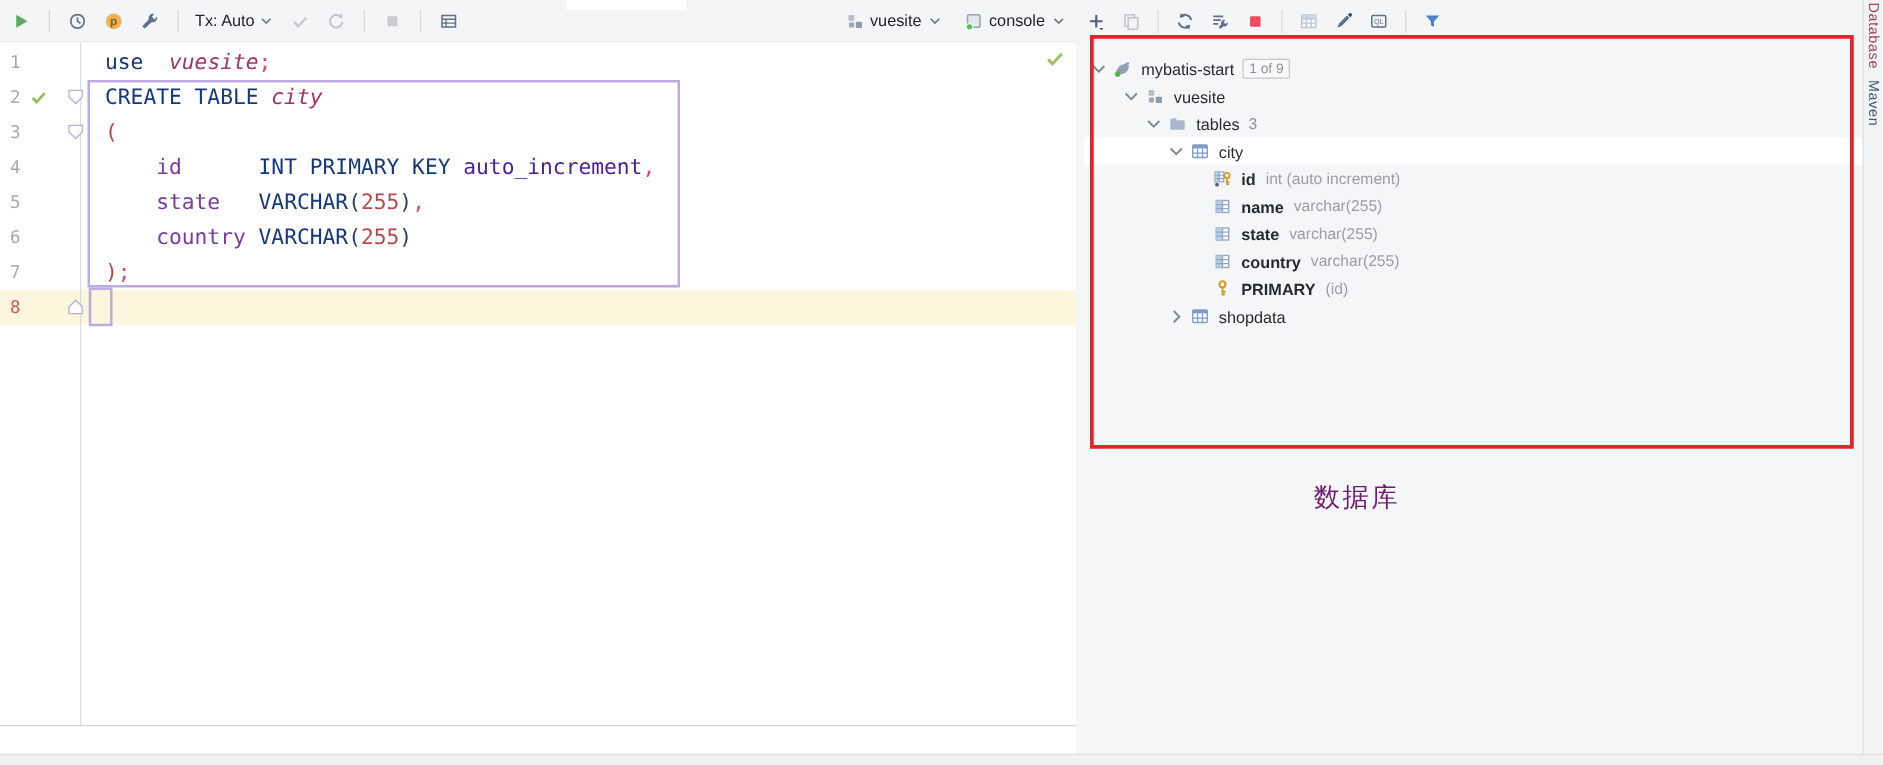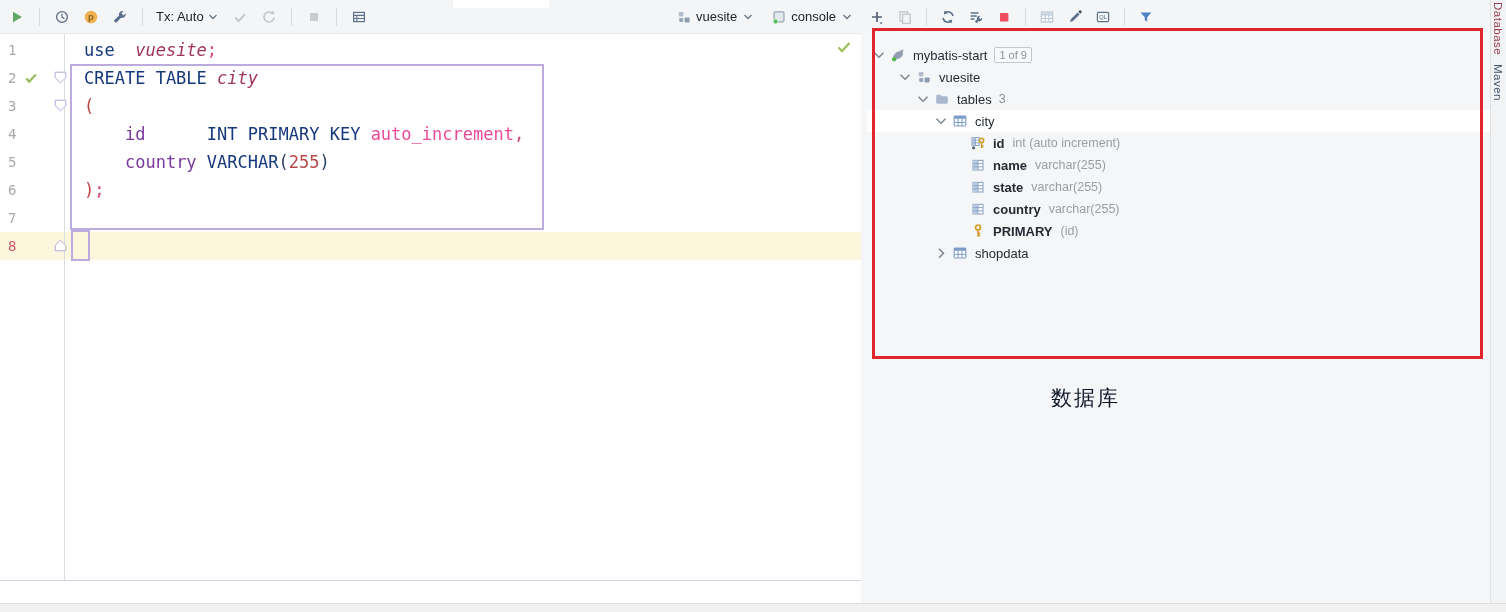--- a/index.html
+++ b/index.html
@@ -31,21 +31,21 @@
   .gutter-check{position:absolute;left:24px;top:41px;width:14px;height:14px;}
   .fold-marker{position:absolute;left:54px;width:13px;height:13px;z-index:3;}
   .stmt-box{position:absolute;border:2px solid #bcabdf;box-sizing:border-box;pointer-events:none;z-index:2;}
   .stmt-box.main{left:70px;top:30px;width:474px;height:166px;}
   .stmt-box.small{left:71px;top:196px;width:19px;height:31px;}
   #code{position:absolute;left:72px;top:2px;z-index:2;padding-left:12px;}
   .code-line{height:28px;line-height:28px;white-space:pre;font-family:"DejaVu Sans Mono","Liberation Mono",monospace;font-size:17px;}
   .tk-kw{color:#16387d;}
   .tk-obj{color:#a1355c;font-style:italic;}
   .tk-col{color:#7a3a9d;}
-  .tk-kw2{color:#ec4899;}
+  .tk-kw2{color:#4c1d95;}
   .tk-num{color:#b5484b;}
   .tk-semi{color:#d14d74;}
   .tk-brace{color:#c04545;}
   .tk-paren{color:#2c3e66;}
   .tk-pl{color:#1f2328;}
   #inspection-indicator{position:absolute;left:836px;top:5px;width:16px;height:16px;z-index:3;}
 
   
   #db-panel{position:absolute;left:861px;top:33px;width:629px;height:570px;background:#f5f6f7;overflow:hidden;}
   #db-tree{position:absolute;left:-6px;top:-1px;width:641px;margin:12px;padding:0;list-style:none;}
@@ -54,21 +54,21 @@
   .chev{width:16px;height:16px;margin-right:2px;display:flex;align-items:center;justify-content:center;flex:0 0 auto;}
   .ticon{width:18px;height:16px;margin-right:6px;display:flex;align-items:center;justify-content:center;flex:0 0 auto;}
   .tlabel{white-space:nowrap;}
   .tlabel.bold{font-weight:600;}
   .tdetail{margin-left:8px;font-size:12.5px;color:#9a9da5;white-space:nowrap;}
   .tcount{margin-left:7px;font-size:12.5px;color:#8e9197;}
   .tbadge{margin-left:7px;font-size:11px;color:#8c8f94;border:1px solid #c7c7c7;border-radius:2px;background:#f8f9fa;padding:0 4px;line-height:14px;}
 
   
   #red-rect{position:absolute;left:872px;top:28px;width:611px;height:331px;border:3px solid #e2252b;box-sizing:border-box;pointer-events:none;z-index:6;}
-  #annotation-label{position:absolute;left:1051px;top:384px;font-size:21px;letter-spacing:2px;color:#0f172a;z-index:6;}
+  #annotation-label{position:absolute;left:1051px;top:384px;font-size:21px;letter-spacing:2px;color:#701a75;z-index:6;}
 
   
   #right-stripe{position:absolute;left:1490px;top:0;width:16px;height:612px;background:#f2f3f4;border-left:1px solid #e0e0e0;}
   .stripe-btn{position:absolute;left:1px;writing-mode:vertical-rl;font-size:11.5px;letter-spacing:0.5px;cursor:pointer;}
   .stripe-btn.database{top:2px;color:#9a4050;}
   .stripe-btn.maven{top:64px;color:#44586f;display:flex;flex-direction:column;align-items:center;}
   .m-logo{font-family:"Liberation Serif",serif;font-style:italic;font-weight:bold;font-size:13px;color:#3c6cb5;margin-bottom:3px;}
 
   #bottom-strip{position:absolute;left:0;top:603px;width:1506px;height:9px;background:#f1f1f2;border-top:1px solid #dcdddd;box-sizing:border-box;}
 </style>
@@ -283,20 +283,21 @@
           </svg>
         </span>
       </div>
     <div class="stmt-box main"></div>
     <div class="stmt-box small"></div>
     <div id="code">
         <div class="code-line"><span class="tk-kw">use</span><span class="tk-pl">  </span><span class="tk-obj">vuesite</span><span class="tk-semi">;</span></div>
         <div class="code-line"><span class="tk-kw">CREATE TABLE </span><span class="tk-obj">city</span></div>
         <div class="code-line"><span class="tk-brace">(</span></div>
         <div class="code-line"><span class="tk-pl">    </span><span class="tk-col">id</span><span class="tk-pl">      </span><span class="tk-kw">INT PRIMARY KEY </span><span class="tk-kw2">auto_increment</span><span class="tk-semi">,</span></div>
+        <div class="code-line"><span class="tk-pl">    </span><span class="tk-col">state</span><span class="tk-pl">   </span><span class="tk-kw">VARCHAR</span><span class="tk-paren">(</span><span class="tk-num">255</span><span class="tk-paren">)</span><span class="tk-semi">,</span></div>
         <div class="code-line"><span class="tk-pl">    </span><span class="tk-col">country</span><span class="tk-pl"> </span><span class="tk-kw">VARCHAR</span><span class="tk-paren">(</span><span class="tk-num">255</span><span class="tk-paren">)</span></div>
         <div class="code-line"><span class="tk-brace">)</span><span class="tk-semi">;</span></div>
       </div>
     <div id="inspection-indicator"><svg width="16" height="16" viewBox="0 0 16 16" xmlns="http://www.w3.org/2000/svg">
           <path d="M2.5 8.5 L6 12 L13.5 4" stroke="#a0c25e" stroke-width="2.4" fill="none"></path>
         </svg></div>
   <span class="fold-marker" style="display: flex; align-items: center; justify-content: center; top: 37px;">
         <svg width="13" height="13" viewBox="0 0 13 13" xmlns="http://www.w3.org/2000/svg">
           <path d="M1.2 1.2 H11.8 V6.6 L6.5 11.8 L1.2 6.6 Z" fill="#ffffff" stroke="#b7a9da" stroke-width="1"></path>
         </svg>

